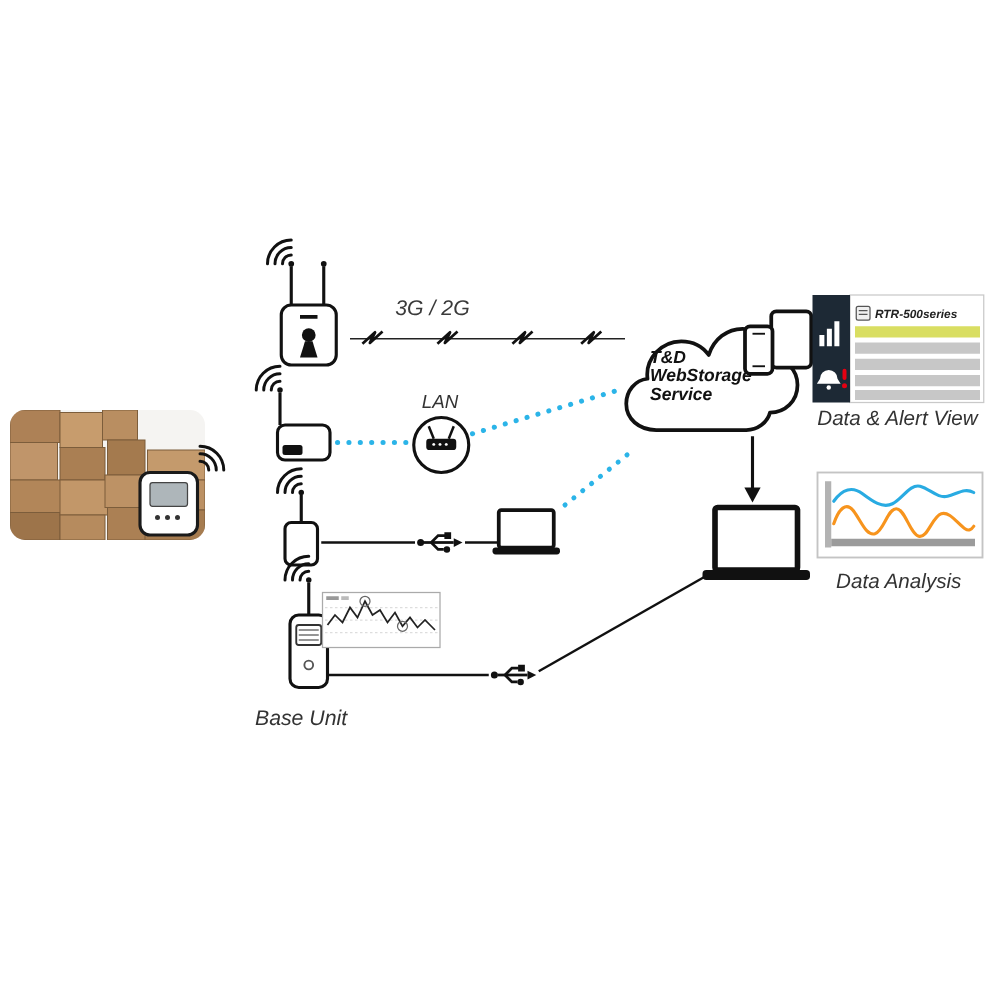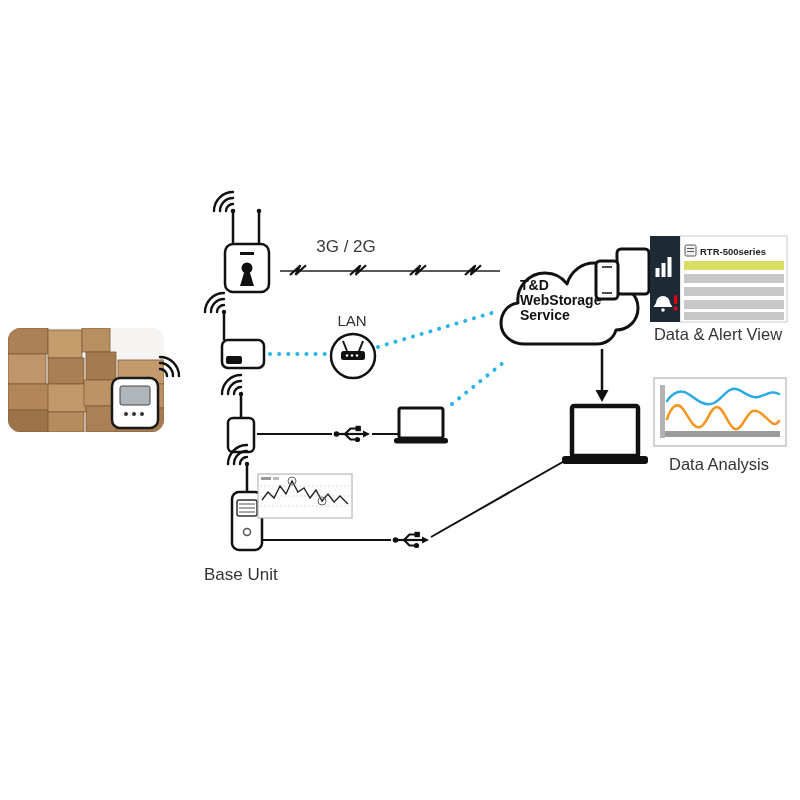--- a/index.html
+++ b/index.html
@@ -1,17 +1,17 @@
 <!DOCTYPE html>
 <html><head>
 <meta charset="utf-8">
 <style>
   html,body{margin:0;padding:0;background:#fff;}
   #canvas{position:relative;width:800px;height:632px;background:#fff;overflow:hidden;
-          font-family:"Liberation Sans",sans-serif;}
+          font-family:"Liberation Sans",sans-serif;font-style:italic;}
   #canvas svg{position:absolute;left:0;top:0;}
   svg text{font-family:"Liberation Sans",sans-serif;}
 </style>
 </head>
 <body>
 
 <div id="canvas">
 <svg width="800" height="800" viewBox="0 0 800 800">
 
   <defs>

